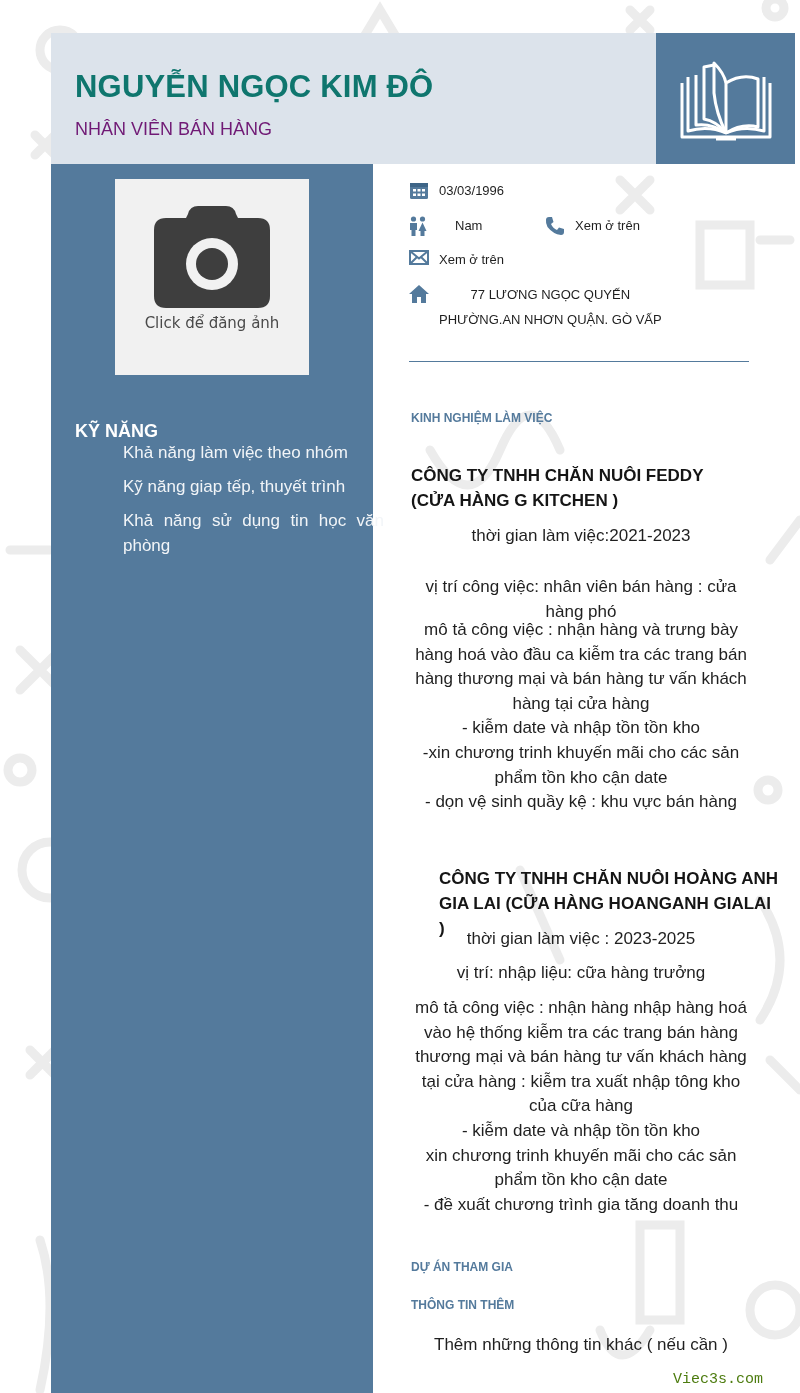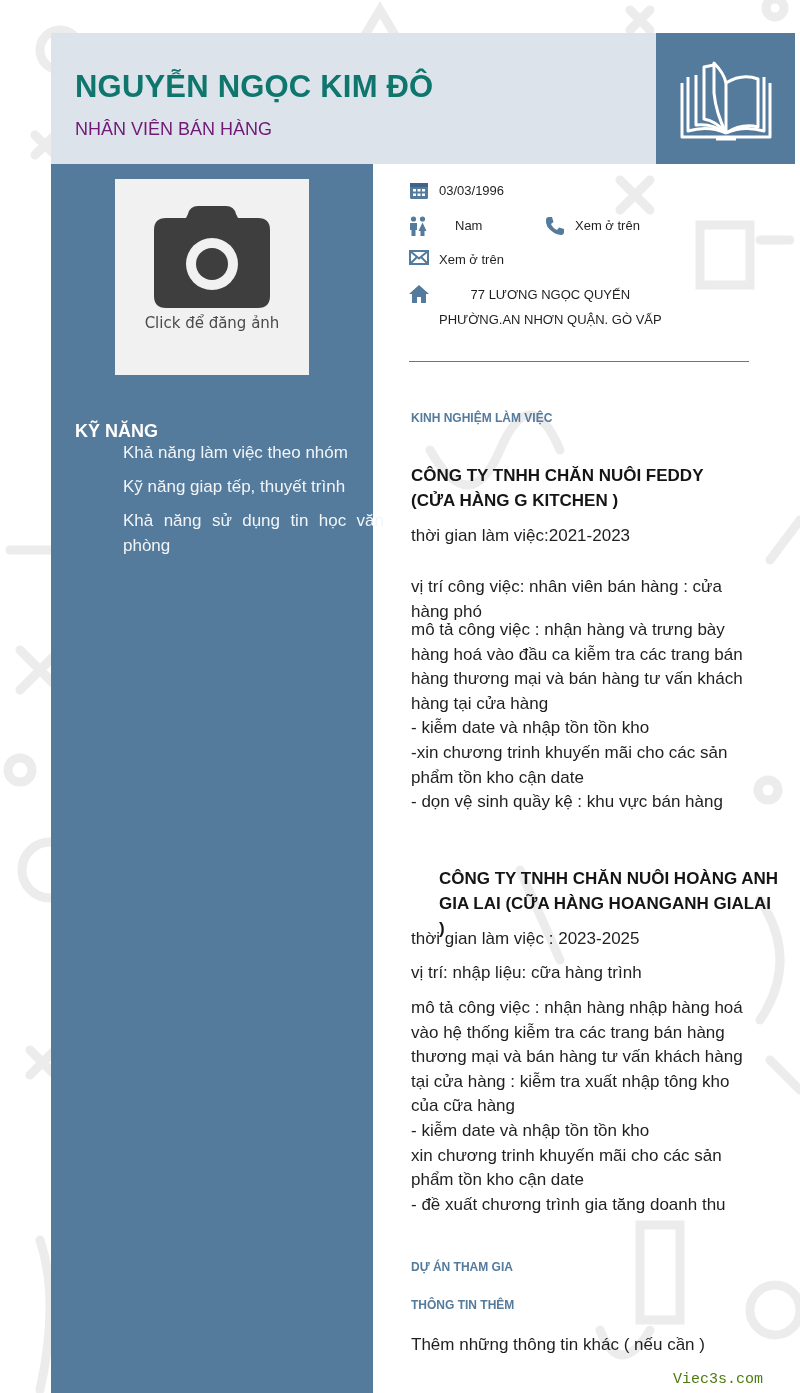--- a/index.html
+++ b/index.html
@@ -25,21 +25,21 @@
   .skills { position: absolute; left: 24px; top: 276px; width: 261px; list-style: none; margin-left: 48px; }
   .skills li { color: #f2f5f8; font-size: 17px; line-height: 25px; margin-bottom: 9px; text-align: justify; }
 
   .main { position: absolute; left: 373px; top: 164px; width: 427px; }
   .contact-row { position: absolute; display: flex; align-items: flex-start; font-size: 13px; color: #1f1f1f; line-height: 25px; }
   .contact-row .ic { width: 30px; display: flex; justify-content: flex-start; padding-top: 3px; }
   .divider { position: absolute; left: 36px; top: 197px; width: 340px; height: 1px; background: #547a9c; }
 
   .sec-heading { position: absolute; left: 38px; font-size: 12px; font-weight: bold; color: #547a9c; white-space: nowrap; }
   .job-title { position: absolute; left: 38px; width: 340px; font-size: 17px; font-weight: bold; line-height: 25px; color: #151515; }
-  .para { position: absolute; left: 38px; width: 340px; font-size: 17px; line-height: 24.6px; color: #1f1f1f; white-space: pre-line; }
+  .para { position: absolute; left: 38px; width: 340px; font-size: 17px; line-height: 24.6px; color: #1f1f1f; white-space: pre-line; text-align: center; }
 
   .footer-mark { position: absolute; left: 673px; top: 1371px; font-family: "Liberation Mono", "DejaVu Sans Mono", monospace; font-size: 15px; color: #4d7c0f; }
 </style>
 </head>
 <body>
 
 <svg class="bg-pattern" viewBox="0 0 800 1393" fill="none" stroke="#ececec" stroke-width="9" stroke-linecap="round">
   <circle cx="60" cy="50" r="20"></circle>
   <path d="M35 135 L55 155 M55 135 L35 155"></path>
   <path d="M630 10 L650 30 M650 10 L630 30"></path>
@@ -169,21 +169,21 @@
     <div class="job-title" style="top:299px;">CÔNG TY TNHH CHĂN NUÔI FEDDY (CỬA HÀNG G KITCHEN )</div>
     <div class="para" style="top:360px;">thời gian làm việc:2021-2023</div>
     <div class="para" style="top:411px;">vị trí công việc: nhân viên bán hàng : cửa hàng phó</div>
     <div class="para" style="top:454px;">mô tả công việc : nhận hàng và trưng bày hàng hoá vào đầu ca kiễm tra các trang bán hàng thương mại và bán hàng tư vấn khách hàng tại cửa  hàng
 - kiễm date và nhập tồn tồn kho
 -xin chương trinh khuyến mãi cho các sản phẩm tồn kho cận date
 - dọn vệ sinh quầy kệ : khu vực bán hàng</div>
 
     <div class="job-title" style="top:702px;margin-left:28px;">CÔNG TY TNHH CHĂN NUÔI HOÀNG ANH GIA LAI (CỮA HÀNG HOANGANH GIALAI )</div>
     <div class="para" style="top:763px;">thời gian làm việc : 2023-2025</div>
-    <div class="para" style="top:797px;">vị trí: nhập liệu: cữa hàng trình</div>
+    <div class="para" style="top:797px;">vị trí: nhập liệu: cữa hàng trưởng</div>
     <div class="para" style="top:832px;">mô tả công việc : nhận hàng nhập hàng hoá vào hệ thống kiễm tra các trang bán hàng thương mại và bán hàng tư vấn khách hàng tại cửa  hàng : kiễm tra xuất nhập tông kho của cữa hàng
 - kiễm date và nhập tồn tồn kho
 xin chương trinh khuyến mãi cho các sản phẩm tồn kho cận date
 - đề xuất chương trình gia tăng doanh thu</div>
 
     <div class="sec-heading" style="top:1096px;">DỰ ÁN THAM GIA</div>
     <div class="sec-heading" style="top:1134px;">THÔNG TIN THÊM</div>
     <div class="para" style="top:1169px;">Thêm những thông tin khác ( nếu cần )</div>
   </div>
 

